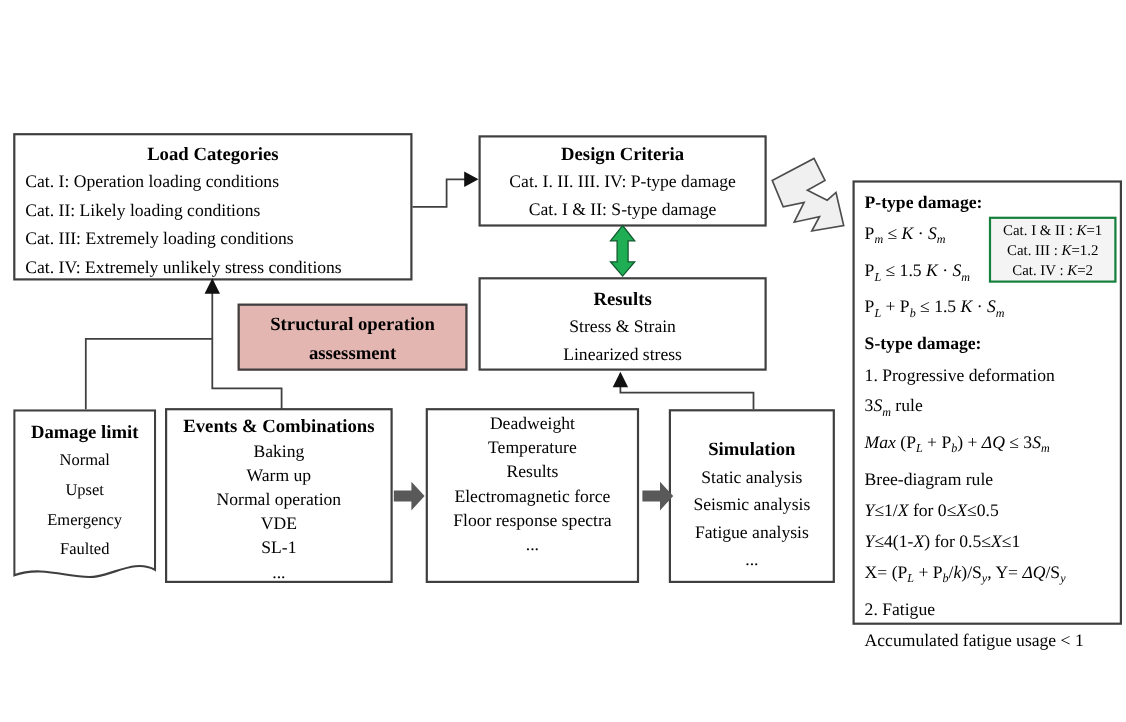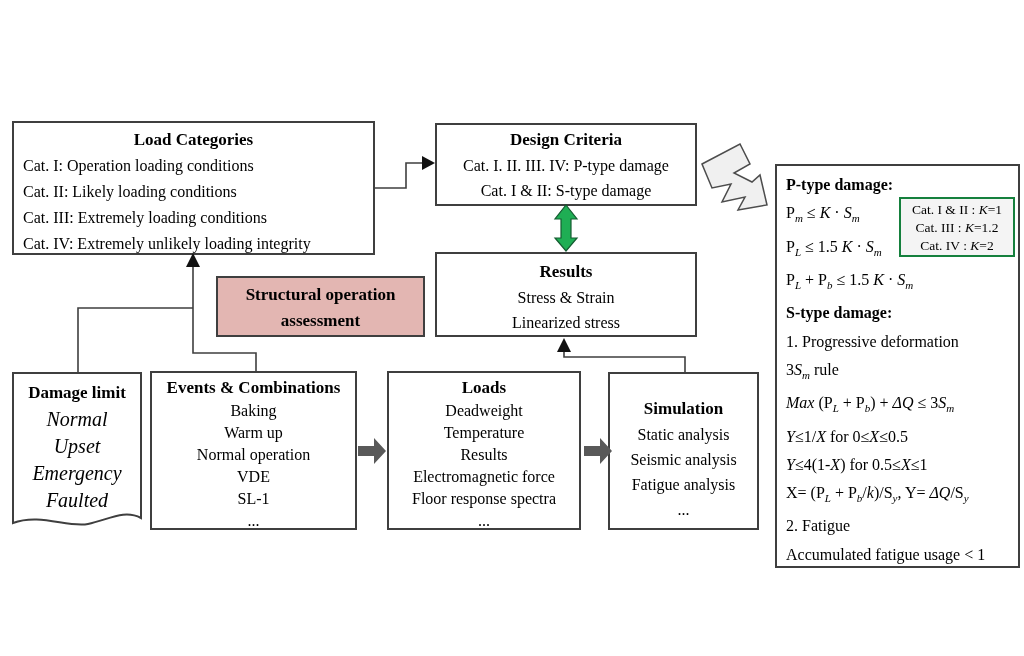--- a/index.html
+++ b/index.html
@@ -33,21 +33,21 @@
   
   #structural {
     left:216px; top:276px; width:209px; height:61px; background:#e3b6b2;
     font-weight:bold; font-size:17px; text-align:center; line-height:26px; padding-top:4px;
   }
 
   
   #damage-limit { position:absolute; left:12px; top:372px; width:130px; height:160px; }
   #damage-limit .txt { position:absolute; left:0; top:7px; width:130px; }
   #damage-limit .title { font-weight:bold; text-align:center; font-size:17px; line-height:27px; }
-  #damage-limit .li { text-align:center; line-height:27px; font-size:20px;font-style:italic; }
+  #damage-limit .li { text-align:center; line-height:27px; font-size:15px; }
 
   
   #events { left:150px; top:371px; width:207px; height:159px; padding-top:2px; }
   #events .title { line-height:25px; }
   #events .li { line-height:22px; text-align:center; }
 
   #loads { left:387px; top:371px; width:194px; height:159px; padding-top:2px; }
   #loads .title { line-height:25px; }
   #loads .li { line-height:22px; text-align:center; }
 
@@ -71,21 +71,21 @@
 </head>
 <body>
 
 <div id="canvas">
 
   <div class="box" id="load-categories">
     <div class="title">Load Categories</div>
     <div class="li lft">Cat. I: Operation loading conditions</div>
     <div class="li lft">Cat. II: Likely loading conditions</div>
     <div class="li lft">Cat. III: Extremely loading conditions</div>
-    <div class="li lft">Cat. IV: Extremely unlikely loading integrity</div>
+    <div class="li lft">Cat. IV: Extremely unlikely stress conditions</div>
   </div>
 
   <div class="box" id="design-criteria">
     <div class="title">Design Criteria</div>
     <div class="li ctr">Cat. I. II. III. IV: P-type damage</div>
     <div class="li ctr">Cat. I &amp; II: S-type damage</div>
   </div>
 
   <div class="box" id="results">
     <div class="title">Results</div>
@@ -115,21 +115,20 @@
     <div class="title">Events &amp; Combinations</div>
     <div class="li">Baking</div>
     <div class="li">Warm up</div>
     <div class="li">Normal operation</div>
     <div class="li">VDE</div>
     <div class="li">SL-1</div>
     <div class="li">...</div>
   </div>
 
   <div class="box" id="loads">
-    <div class="title">Loads</div>
     <div class="li">Deadweight</div>
     <div class="li">Temperature</div>
     <div class="li">Results</div>
     <div class="li">Electromagnetic force</div>
     <div class="li">Floor response spectra</div>
     <div class="li">...</div>
   </div>
 
   <div class="box" id="simulation">
     <div class="title">Simulation</div>
@@ -141,20 +140,21 @@
 
   <div class="box" id="right-panel">
     <div class="pl hdr">P-type damage:</div>
     <div class="pl">P<sub>m</sub> ≤ <i>K</i> ·  <i>S</i><sub>m</sub></div>
     <div class="pl">P<sub>L</sub> ≤ 1.5 <i>K</i> ·  <i>S</i><sub>m</sub></div>
     <div class="pl">P<sub>L</sub> + P<sub>b</sub> ≤ 1.5 <i>K</i> ·  <i>S</i><sub>m</sub></div>
     <div class="pl hdr">S-type damage:</div>
     <div class="pl">1. Progressive deformation</div>
     <div class="pl">3<i>S</i><sub>m</sub> rule</div>
     <div class="pl"><i>Max</i> (P<sub>L</sub> + P<sub>b</sub>) +  <i>ΔQ</i> ≤ 3<i>S</i><sub>m</sub></div>
+    <div class="pl">Bree-diagram rule</div>
     <div class="pl"><i>Y</i>≤1/<i>X</i> for 0≤<i>X</i>≤0.5</div>
     <div class="pl"><i>Y</i>≤4(1-<i>X</i>) for 0.5≤<i>X</i>≤1</div>
     <div class="pl">X= (P<sub>L</sub> + P<sub>b</sub>/<i>k</i>)/S<sub>y</sub>, Y= <i>ΔQ</i>/S<sub>y</sub></div>
     <div class="pl">2. Fatigue</div>
     <div class="pl">Accumulated fatigue usage &lt; 1</div>
 
     <div id="k-inset">
       <div>Cat. I &amp; II : <i>K</i>=1</div>
       <div>Cat. III : <i>K</i>=1.2</div>
       <div>Cat. IV : <i>K</i>=2</div>

